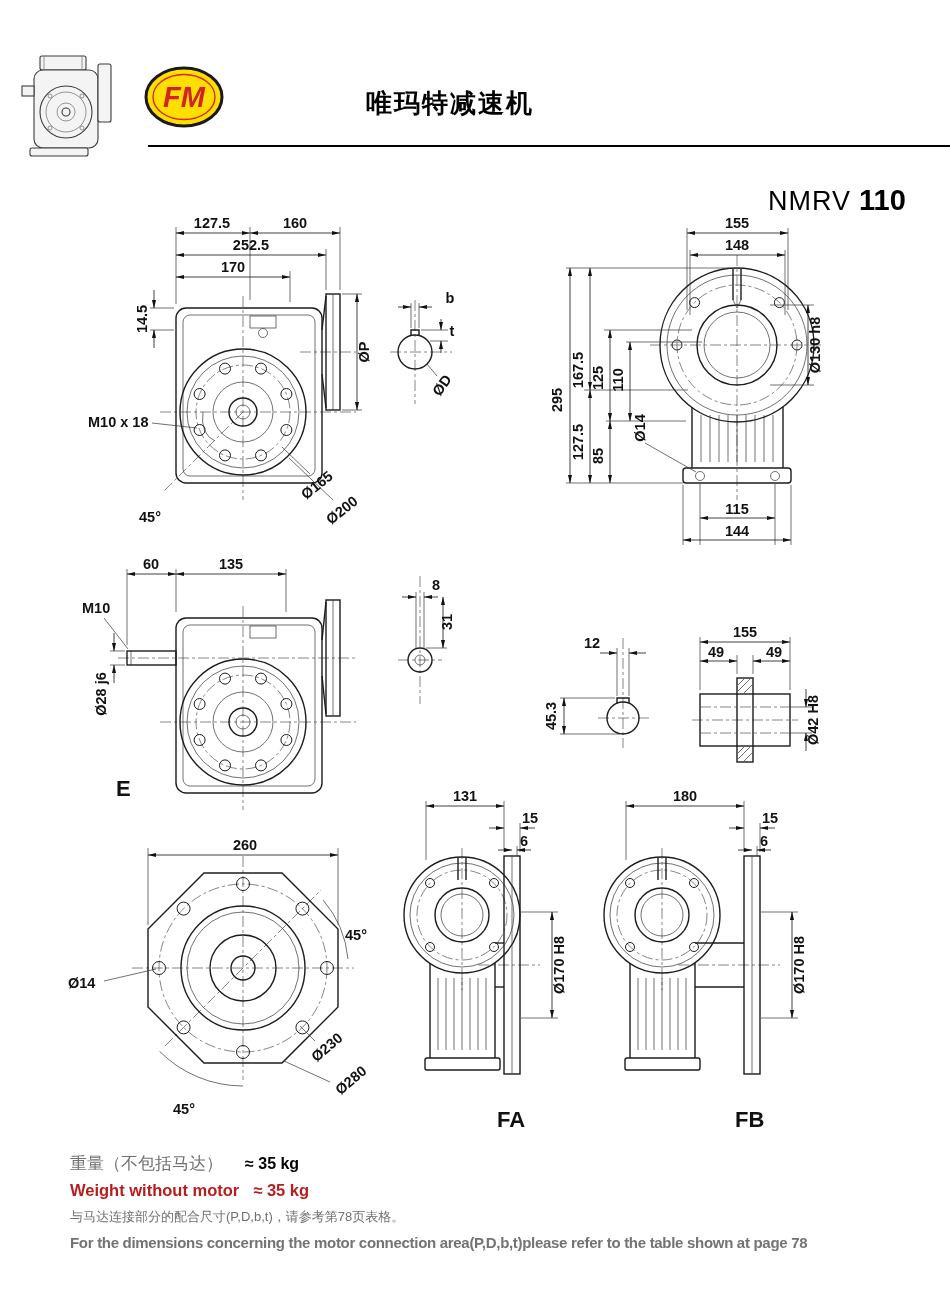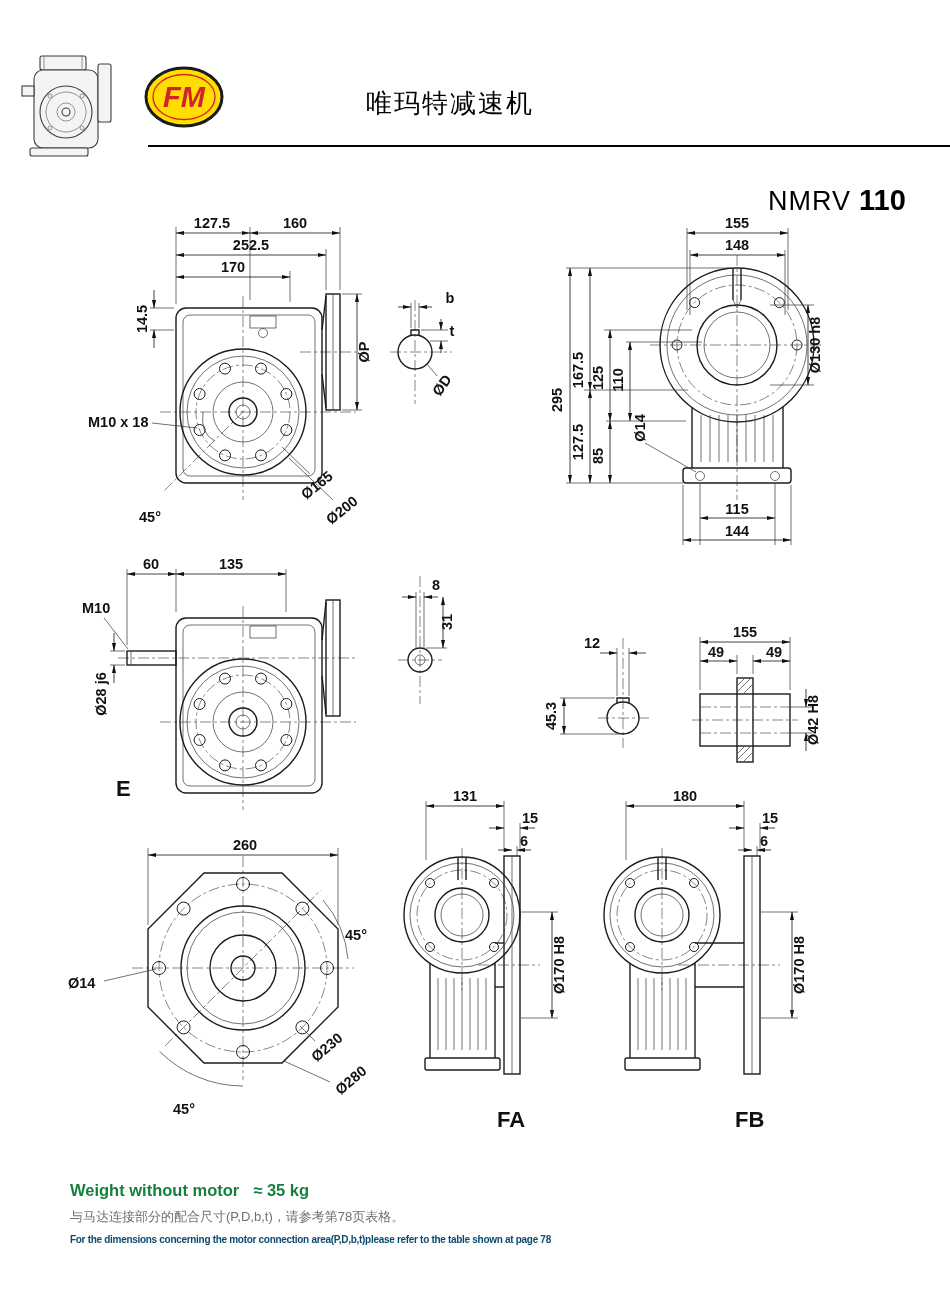--- a/index.html
+++ b/index.html
@@ -15,32 +15,32 @@
   .de{stroke:#111;stroke-width:0.8;fill:none;marker-end:url(#aE)}
   .bolt{fill:none;stroke:#1c1c1c;stroke-width:1}
   .tol{stroke:#3c3c3c;stroke-width:1.1;fill:#f4f4f4}
   .tth{stroke:#6a6a6a;stroke-width:0.7;fill:none}
   text{font-family:"Liberation Sans",sans-serif}
   .dt{font-size:14.5px;font-weight:bold;fill:#111}
   .am{text-anchor:middle}
   .vt{font-size:22px;font-weight:bold;fill:#111}
   
   .hdr-brand{position:absolute;left:224px;top:62px;font-family:"Liberation Serif",serif;font-weight:bold;font-size:52px;letter-spacing:2px;color:#21A038;line-height:1}
-  .hdr-cn{position:absolute;left:366px;top:86px;font-size:26px;color:#000;letter-spacing:2px;font-weight:normal}
+  .hdr-cn{position:absolute;left:366px;top:86px;font-size:26px;color:#000;letter-spacing:2px;font-weight:bold}
   .hdr-rule{position:absolute;left:148px;top:145px;width:802px;height:2px;background:#000}
   .model{position:absolute;left:768px;top:184px;font-size:27px;color:#000000;letter-spacing:1px}
   .model .model-size{font-weight:bold;font-size:29px;margin-left:8px;letter-spacing:0}
   .ft{position:absolute;left:70px;white-space:nowrap}
   .gray{color:#707070}
   .l1{top:1152px;font-size:17px}
   .l1 .val{color:#000;font-weight:bold;margin-left:22px;font-size:16px}
-  .l2{top:1181px;font-size:16.5px;font-weight:bold;color:#15803d}
+  .l2{top:1181px;font-size:16.5px;font-weight:bold;color:#b91c1c}
   .l2 .val2{margin-left:14px}
   .l3{top:1208px;font-size:13px}
-  .l4{top:1234px;font-size:10px;font-weight:bold;color:#0c4a6e;letter-spacing:-0.3px}
+  .l4{top:1234px;font-size:15px;font-weight:bold;color:#737373;letter-spacing:-0.3px}
 </style>
 </head>
 <body>
 
 <div id="page">
 
 <svg class="canvas" width="950" height="1307" viewBox="0 0 950 1307">
   <defs>
     <marker id="aE" viewBox="0 0 10 6" refX="9.5" refY="3" markerWidth="11" markerHeight="7" orient="auto">
           <path d="M0,0.6 L10,3 L0,5.4 Z" fill="#111"></path>
@@ -464,19 +464,22 @@
   </g>
 </svg>
 
   <div class="hdr-cn">唯玛特减速机</div>
   <div class="hdr-rule"></div>
 
   <div class="model">
     <span>NMRV</span><span class="model-size">110</span>
   </div>
 
+  <div class="ft l1">
+    <span class="gray">重量（不包括马达）</span><span class="val">≈ 35 kg</span>
+  </div>
   <div class="ft l2">
     <span>Weight without motor</span><span class="val2">≈ 35 kg</span>
   </div>
   <div class="ft l3 gray">与马达连接部分的配合尺寸(P,D,b,t)，请参考第78页表格。</div>
   <div class="ft l4">For the dimensions concerning the motor connection area(P,D,b,t)please refer to the table shown at page 78</div>
 
 </div>
 
 </body></html>

